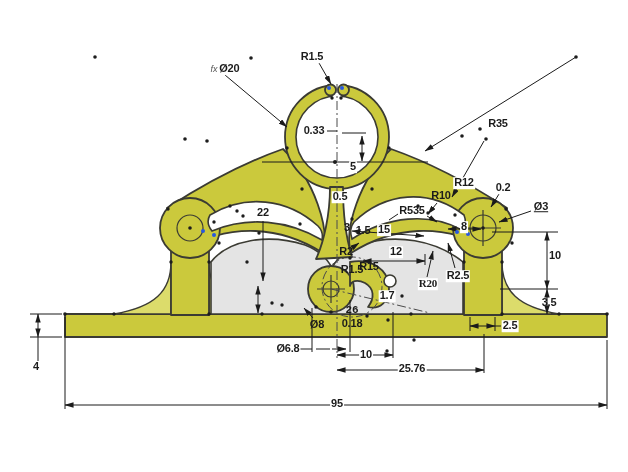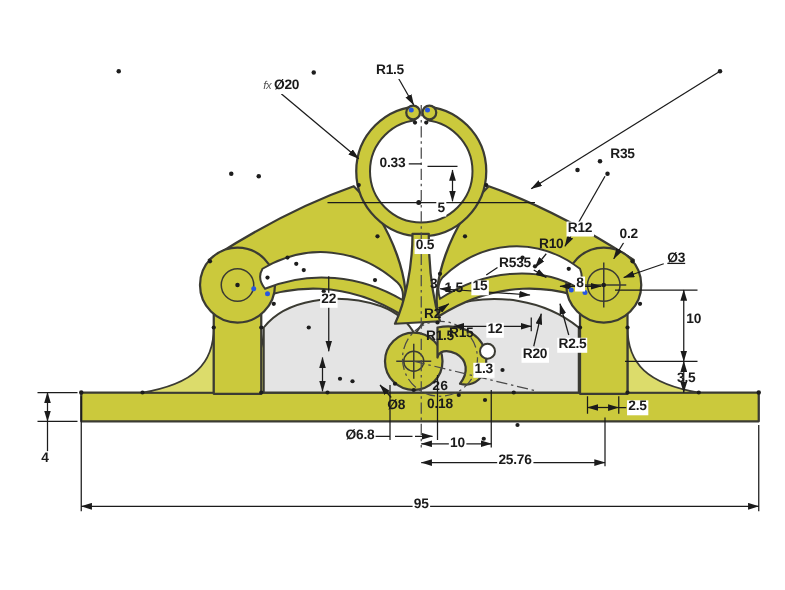--- a/index.html
+++ b/index.html
@@ -197,37 +197,37 @@
   </g>
 </svg>
 
 <div id="labels">
       <span class="dim" style="left: 205px; top: 69px;"><i class="fx">fx</i><b>Ø20</b></span>
       <span class="dim" style="left: 312px; top: 57px;"><b>R1.5</b></span>
       <span class="dim" style="left: 498px; top: 124px;"><b>R35</b></span>
       <span class="dim" style="left: 314px; top: 131px;"><b>0.33</b></span>
       <span class="dim" style="left: 353px; top: 167px;"><b>5</b></span>
       <span class="dim" style="left: 340px; top: 197px;"><b>0.5</b></span>
-      <span class="dim" style="left: 263px; top: 213px; margin-top: 27px;"><b>22</b></span>
+      <span class="dim" style="left: 263px; top: 213px;"><b>22</b></span>
       <span class="dim" style="left: 464px; top: 183px;"><b>R12</b></span>
       <span class="dim nomask" style="left: 441px; top: 196px;"><b>R10</b></span>
       <span class="dim" style="left: 503px; top: 188px;"><b>0.2</b></span>
       <span class="dim" style="left: 541px; top: 207px; text-decoration: underline;"><b>Ø3</b></span>
       <span class="dim nomask" style="left: 412px; top: 211px;"><b>R535</b></span>
       <span class="dim nomask" style="left: 347px; top: 228px;"><b>3</b></span>
       <span class="dim nomask" style="left: 363px; top: 231px;"><b>1.5</b></span>
       <span class="dim" style="left: 384px; top: 230px;"><b>15</b></span>
       <span class="dim" style="left: 464px; top: 227px;"><b>8</b></span>
       <span class="dim nomask" style="left: 346px; top: 252px;"><b>R2</b></span>
-      <span class="dim" style="left: 396px; top: 264px;"><b>12</b></span>
+      <span class="dim" style="left: 396px; top: 252px;"><b>12</b></span>
       <span class="dim nomask" style="left: 352px; top: 270px;"><b>R1.5</b></span>
       <span class="dim nomask" style="left: 369px; top: 267px;"><b>R15</b></span>
       <span class="dim" style="left: 458px; top: 276px;"><b>R2.5</b></span>
-      <span class="dim" style="left: 428px; top: 284px;"><b>R20</b></span>
-      <span class="dim" style="left: 387px; top: 296px;"><b>1.3</b></span>
+      <span class="dim" style="left: 428px; top: 284px; font-family: Liberation Serif, serif;"><b>R20</b></span>
+      <span class="dim" style="left: 387px; top: 296px;"><b>1.7</b></span>
       <span class="dim nomask" style="left: 352px; top: 311px; font-family: Liberation Mono, monospace;"><b>26</b></span>
       <span class="dim nomask" style="left: 352px; top: 324px;"><b>0.18</b></span>
       <span class="dim nomask" style="left: 317px; top: 325px;"><b>Ø8</b></span>
       <span class="dim" style="left: 555px; top: 256px;"><b>10</b></span>
       <span class="dim nomask" style="left: 549px; top: 303px;"><b>3.5</b></span>
       <span class="dim" style="left: 510px; top: 326px;"><b>2.5</b></span>
       <span class="dim" style="left: 288px; top: 349px;"><b>Ø6.8</b></span>
       <span class="dim" style="left: 366px; top: 355px;"><b>10</b></span>
       <span class="dim" style="left: 412px; top: 369px;"><b>25.76</b></span>
       <span class="dim" style="left: 337px; top: 404px;"><b>95</b></span>

